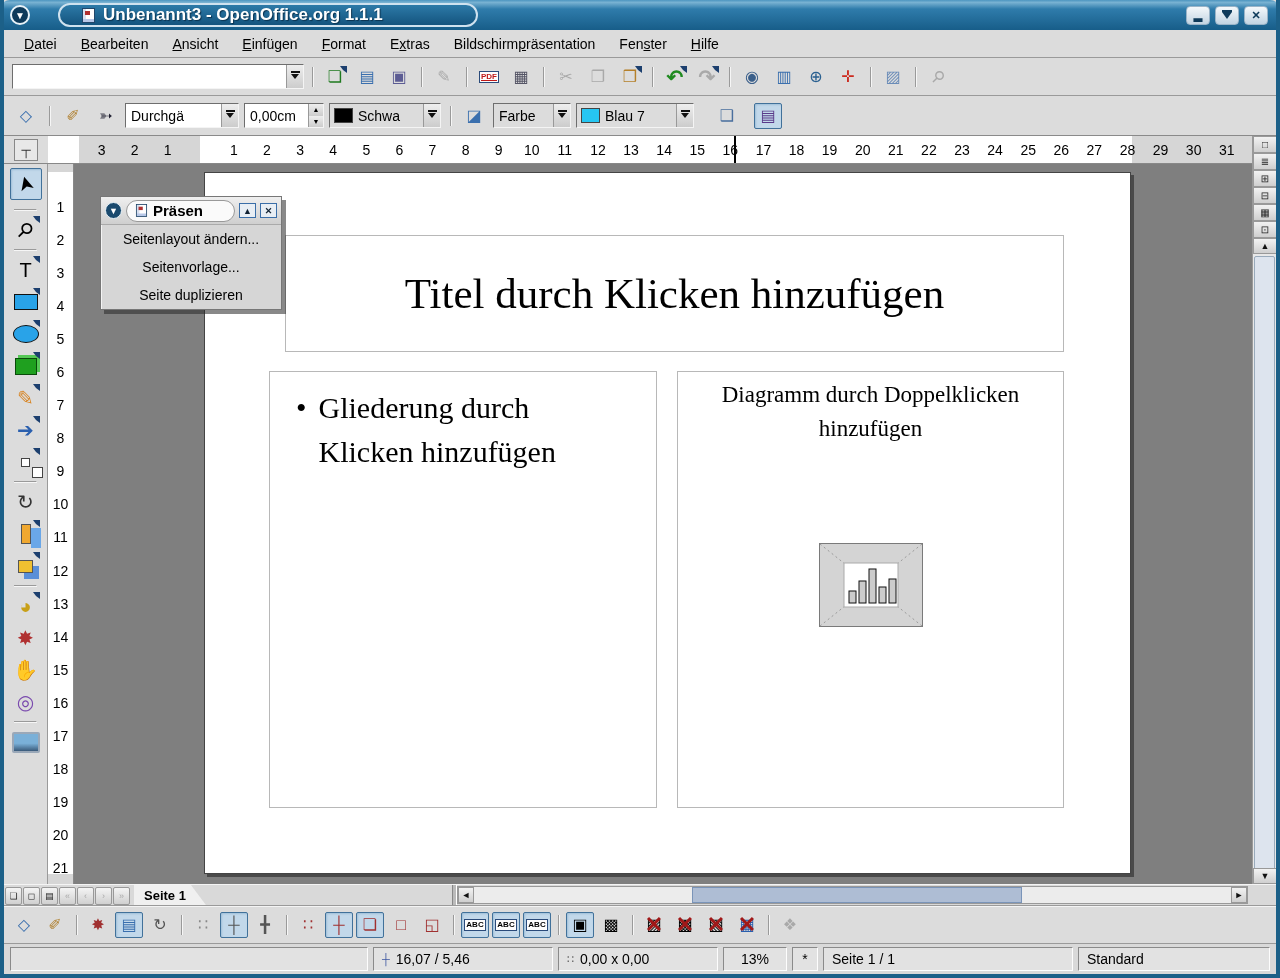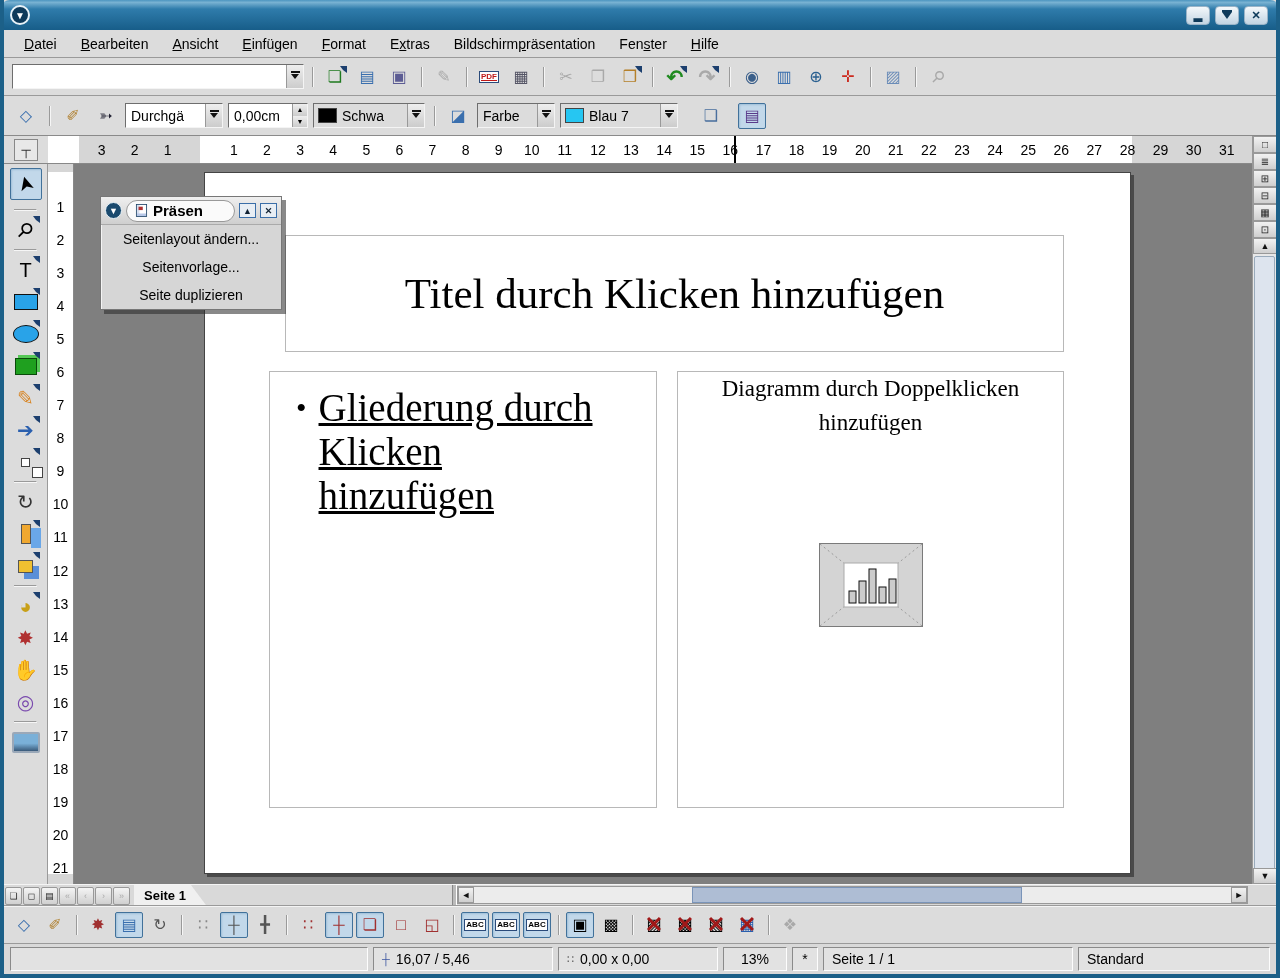--- a/index.html
+++ b/index.html
@@ -104,22 +104,22 @@
   
   #workspace{position:absolute;left:70px;top:164px;width:1182px;height:720px;background:#7f7f7f;overflow:hidden;}
   #slide{position:absolute;left:130px;top:8px;width:927px;height:702px;background:#fff;
     border:1px solid #444;box-shadow:3px 3px 0 #4a4a4a;}
   .ph{position:absolute;border:1px solid #b8b8b8;font-family:"Liberation Serif",serif;}
   #ph-title{left:80px;top:62px;width:779px;height:117px;display:flex;align-items:center;justify-content:center;}
   #ph-title .t{font-size:43px;white-space:nowrap;}
   #ph-outline{left:64px;top:198px;width:388px;height:437px;padding:14px 0 0 12px;}
   #ph-outline .row{display:flex;align-items:flex-start;}
   #ph-outline .bullet{font-size:30px;line-height:44px;margin:0 12px 0 14px;}
-  #ph-outline .t{font-size:39px;line-height:44px;max-width:305px;text-decoration:underline;}
-  #ph-chart{left:472px;top:198px;width:387px;height:437px;text-align:center;}
+  #ph-outline .t{font-size:30px;line-height:44px;max-width:305px;}
+  #ph-chart{left:472px;top:198px;width:387px;height:437px;text-align:center;padding-top:6px;}
   #ph-chart .t{font-size:23px;line-height:34px;display:inline-block;max-width:370px;}
   #chart-icon{position:absolute;left:141px;top:171px;}
   
   #palette{position:absolute;left:96px;top:196px;width:182px;background:#d6d6d6;
     border:1px solid #777;box-shadow:4px 4px 0 rgba(40,40,40,.55), inset 1px 1px 0 #f4f4f4;}
   #palette-titlebar{height:28px;display:flex;align-items:center;padding:0 4px;gap:4px;
     background:linear-gradient(#efefef,#cfcfcf);border-bottom:1px solid #aaa;}
   #palette .winmenu-btn{width:17px;height:17px;border-width:1px;background:#1a4a6e;color:#fff;font-size:9px;margin:0;}
   #palette-pill{flex:1;height:22px;display:flex;align-items:center;gap:5px;padding:0 8px;
     background:#fafafa;border:1px solid #999;border-radius:11px;}
@@ -174,20 +174,24 @@
 </style>
 </head>
 <body>
 
 <div id="win">
 
   <div id="titlebar">
     <div class="winmenu-btn">
       <span>▼</span>
     </div>
+    <div class="title-capsule">
+      <span class="doc-ico"></span>
+      <span id="title-text">Unbenannt3 - OpenOffice.org 1.1.1</span>
+    </div>
     <div id="titlebar-buttons">
       <div class="cap-btn">
         <span>▂</span>
       </div>
       <div class="cap-btn">
         <span class="max-glyph"></span>
       </div>
       <div class="cap-btn">
         <span>✕</span>
       </div>
@@ -296,21 +300,21 @@
     <span class="tbtn">
         <span class="g" style="color:#3a6fae">◇</span>
       </span>
     <span class="tbtn sep"></span>
     <span class="tbtn">
         <span class="g big" style="color:#b08030">✐</span>
       </span>
     <span class="tbtn">
         <span class="g big" style="color:#223">➳</span>
       </span>
-    <div class="combo" style="width:98px">
+    <div class="combo" style="width:114px">
       <span class="val" style="flex:1">Durchgä</span>
       <span class="dd-btn"></span>
     </div>
     <div class="combo" style="width:80px">
       <span class="val" style="flex:1">0,00cm</span>
       <span class="spin-btns">
           <span>▲</span>
           <span>▼</span>
         </span>
     </div>

